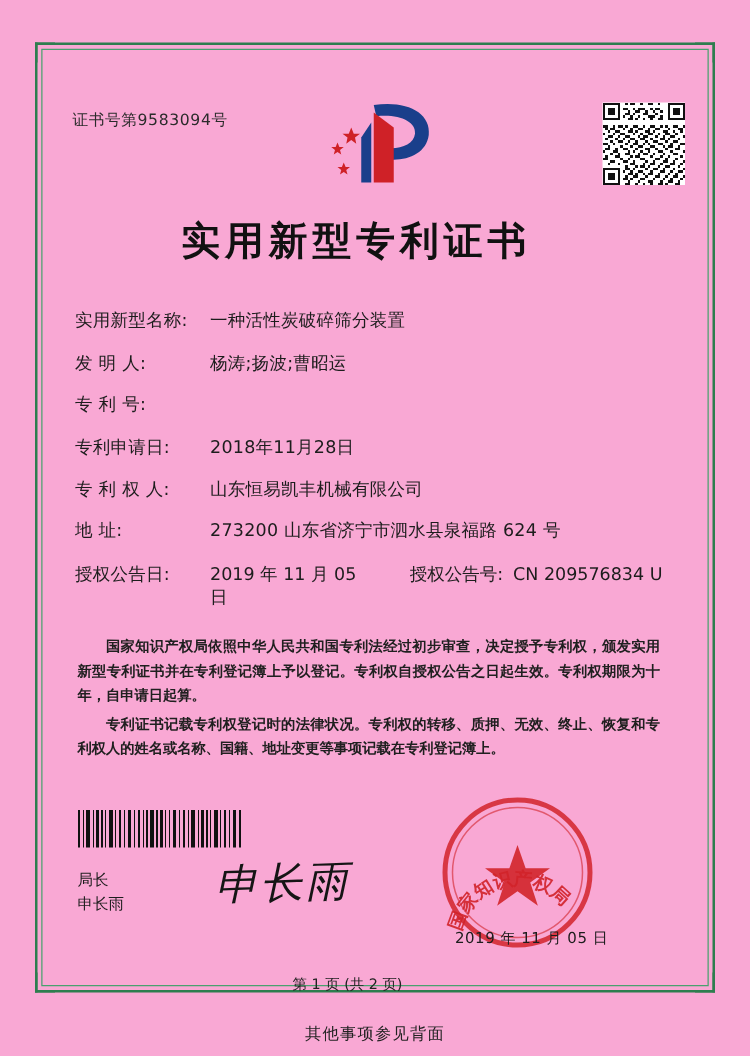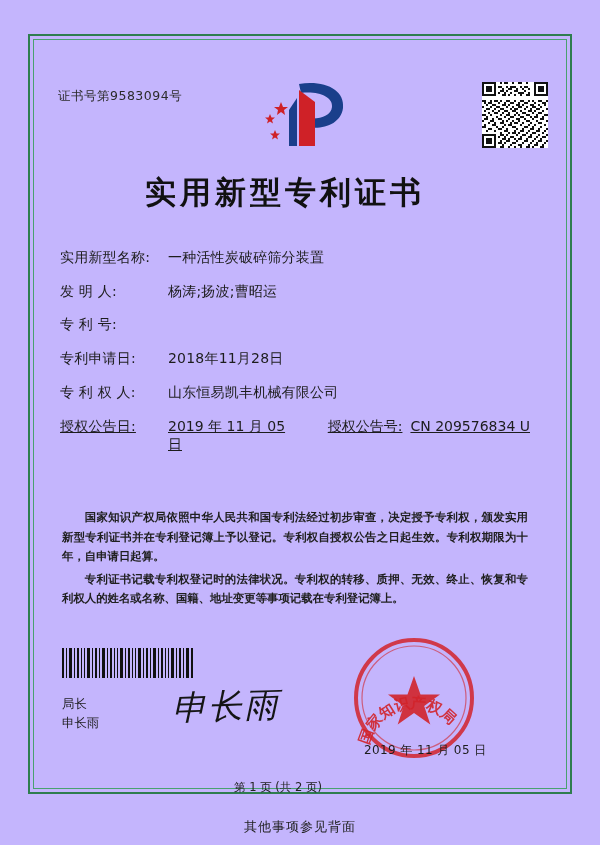--- a/index.html
+++ b/index.html
@@ -11,21 +11,21 @@
     height: 845px;
     background: #ffffff;
     font-family: "DejaVu Sans", "Liberation Sans", sans-serif;
     color: #1a1a1a;
     overflow: hidden;
   }
   .page {
     position: relative;
     width: 600px;
     height: 845px;
-    background: #c4b5fd;
+    background: #f9a8d4;
   }
   
   .border-outer {
     position: absolute;
     left: 28px;
     top: 34px;
     width: 544px;
     height: 760px;
     border: 2px solid #2e7d4f;
     box-sizing: border-box;
@@ -500,21 +500,25 @@
       <span class="field-label">专  利  号:</span>
     </div>
     <div class="field-row">
       <span class="field-label">专利申请日:</span>
       <span class="field-value">2018年11月28日</span>
     </div>
     <div class="field-row">
       <span class="field-label">专 利 权 人:</span>
       <span class="field-value">山东恒易凯丰机械有限公司</span>
     </div>
-    <div class="field-row split" style="margin-top:16px;text-decoration:underline;">
+    <div class="field-row">
+      <span class="field-label">地      址:</span>
+      <span class="field-value">273200 山东省济宁市泗水县泉福路 624 号</span>
+    </div>
+    <div class="field-row split" style="margin-top:16px;">
       <span class="field-label">授权公告日:</span>
       <span>2019 年 11 月 05 日</span>
       <span class="label2">授权公告号:</span>
       <span class="value2">CN 209576834 U</span>
     </div>
   </div>
 
   <div class="body-text">
     <p>国家知识产权局依照中华人民共和国专利法经过初步审查，决定授予专利权，颁发实用新型专利证书并在专利登记簿上予以登记。专利权自授权公告之日起生效。专利权期限为十年，自申请日起算。</p>
     <p>专利证书记载专利权登记时的法律状况。专利权的转移、质押、无效、终止、恢复和专利权人的姓名或名称、国籍、地址变更等事项记载在专利登记簿上。</p>

